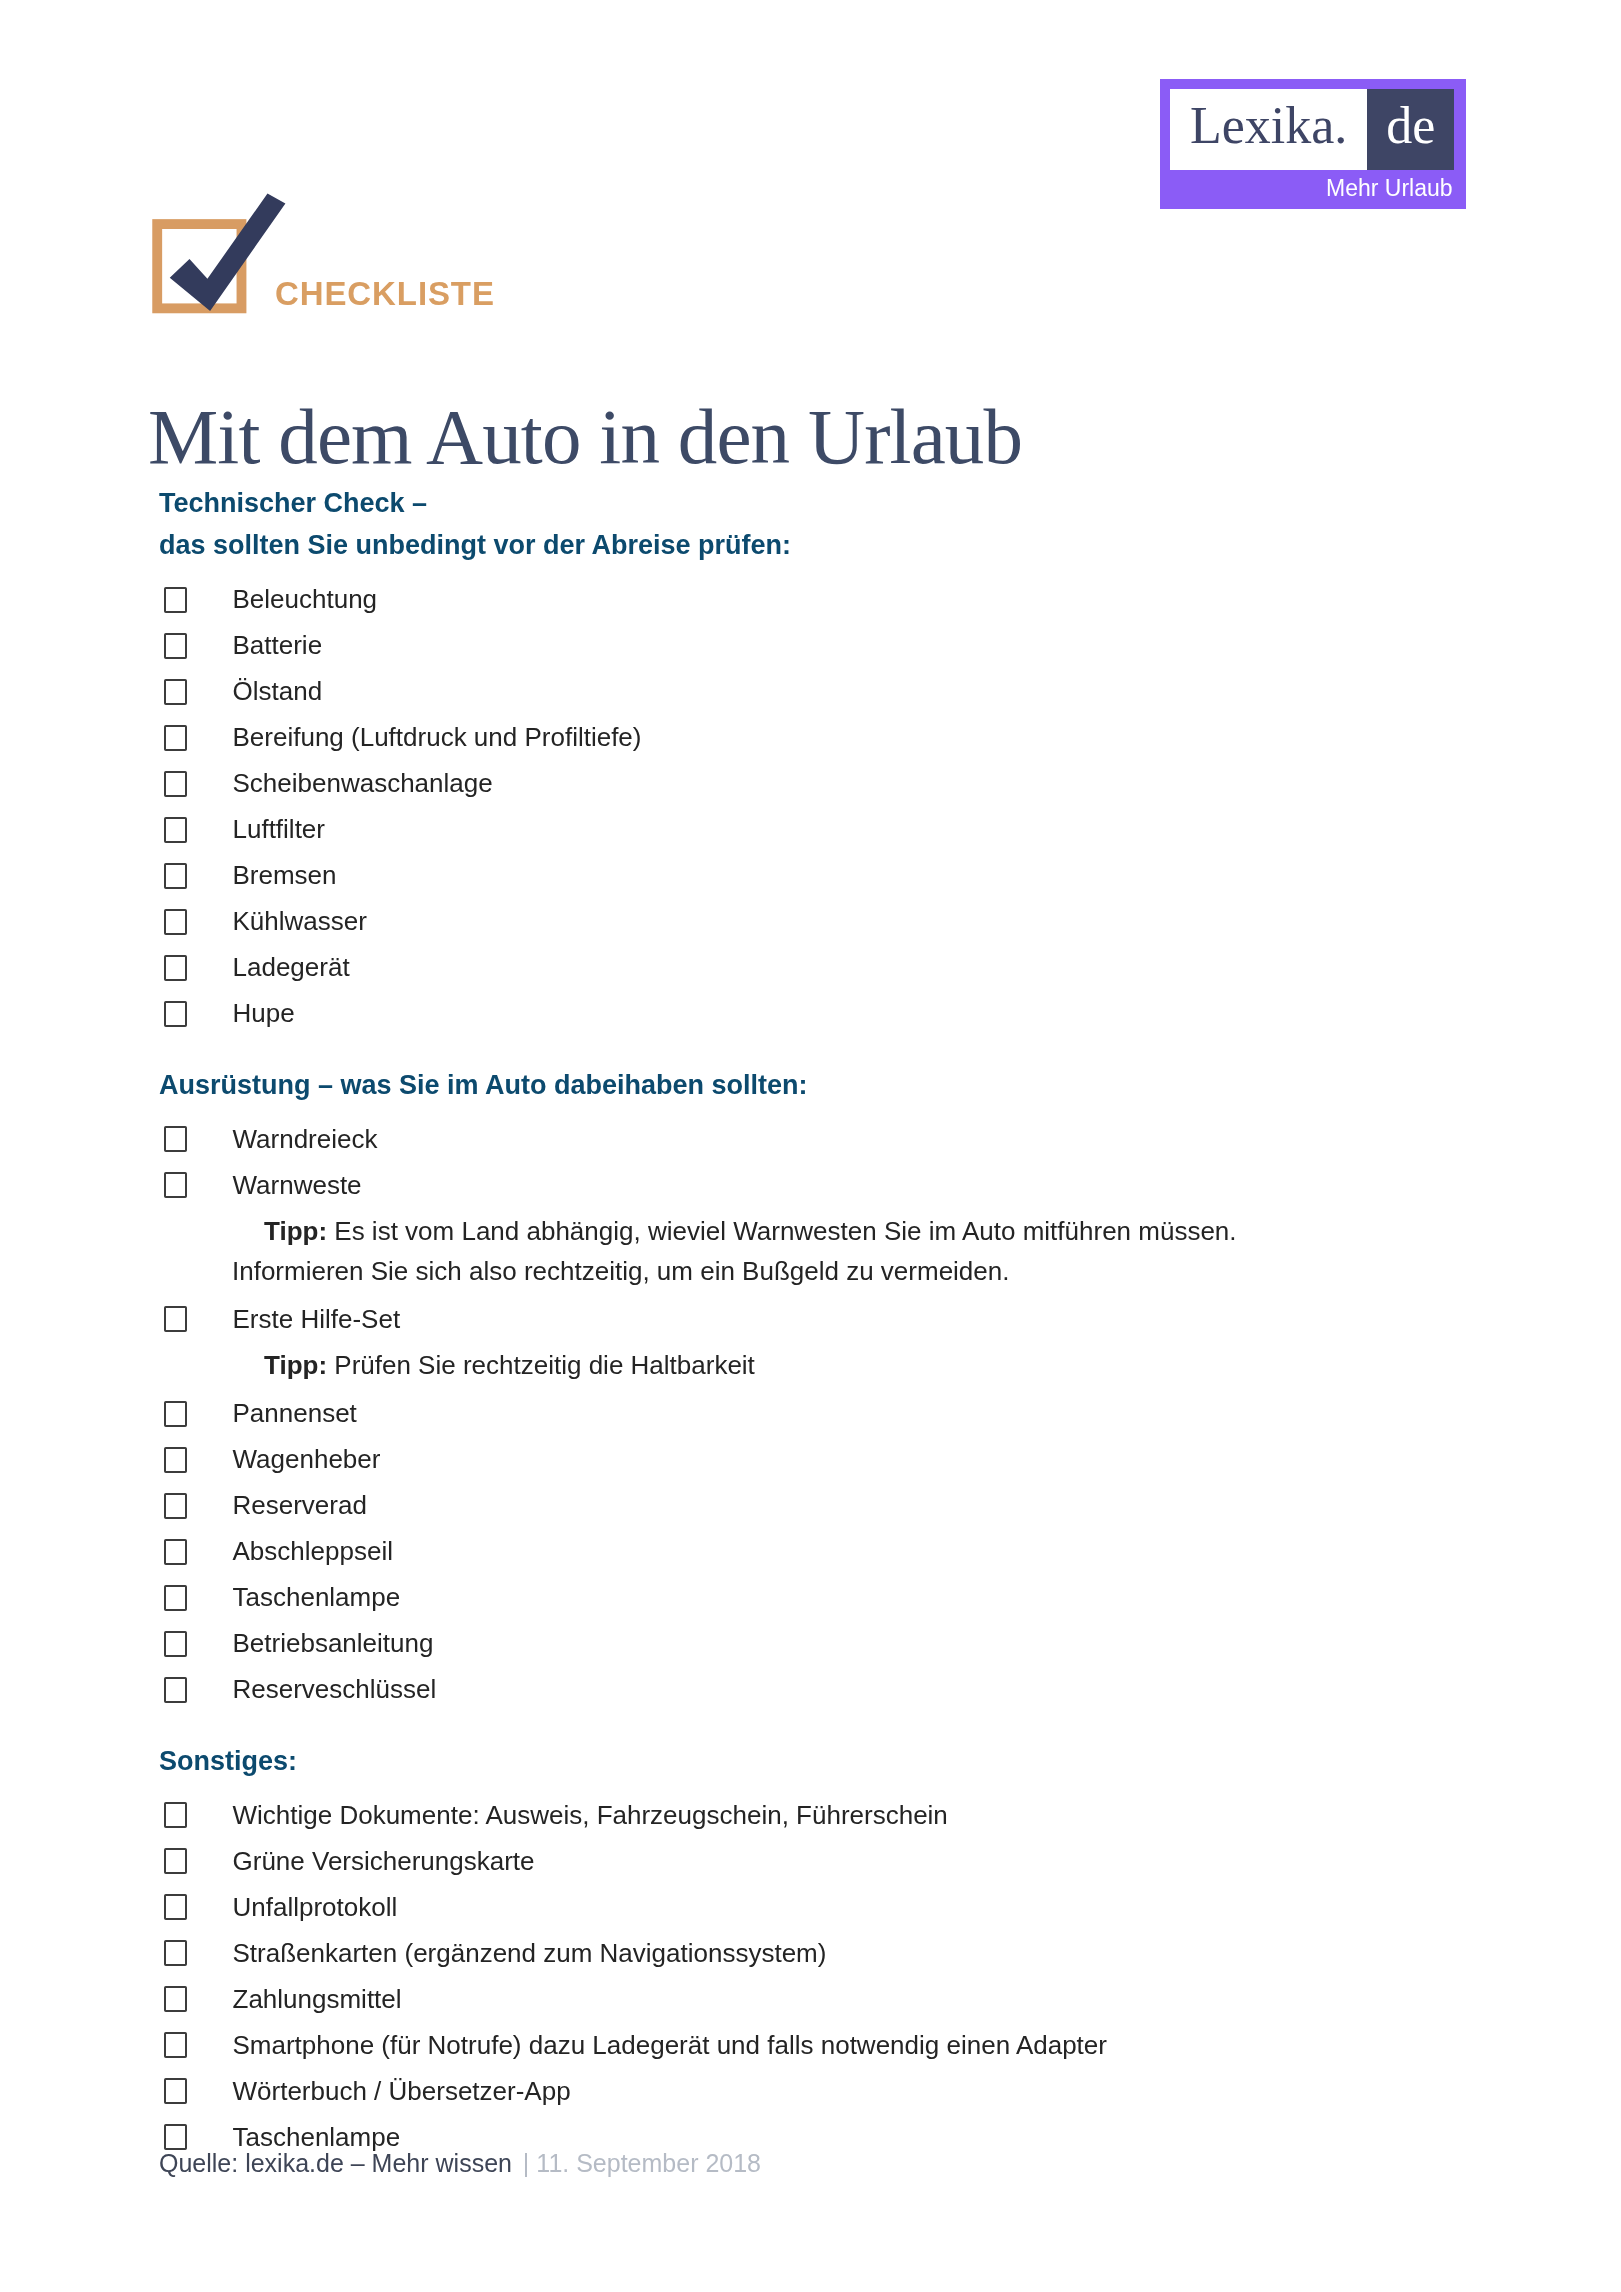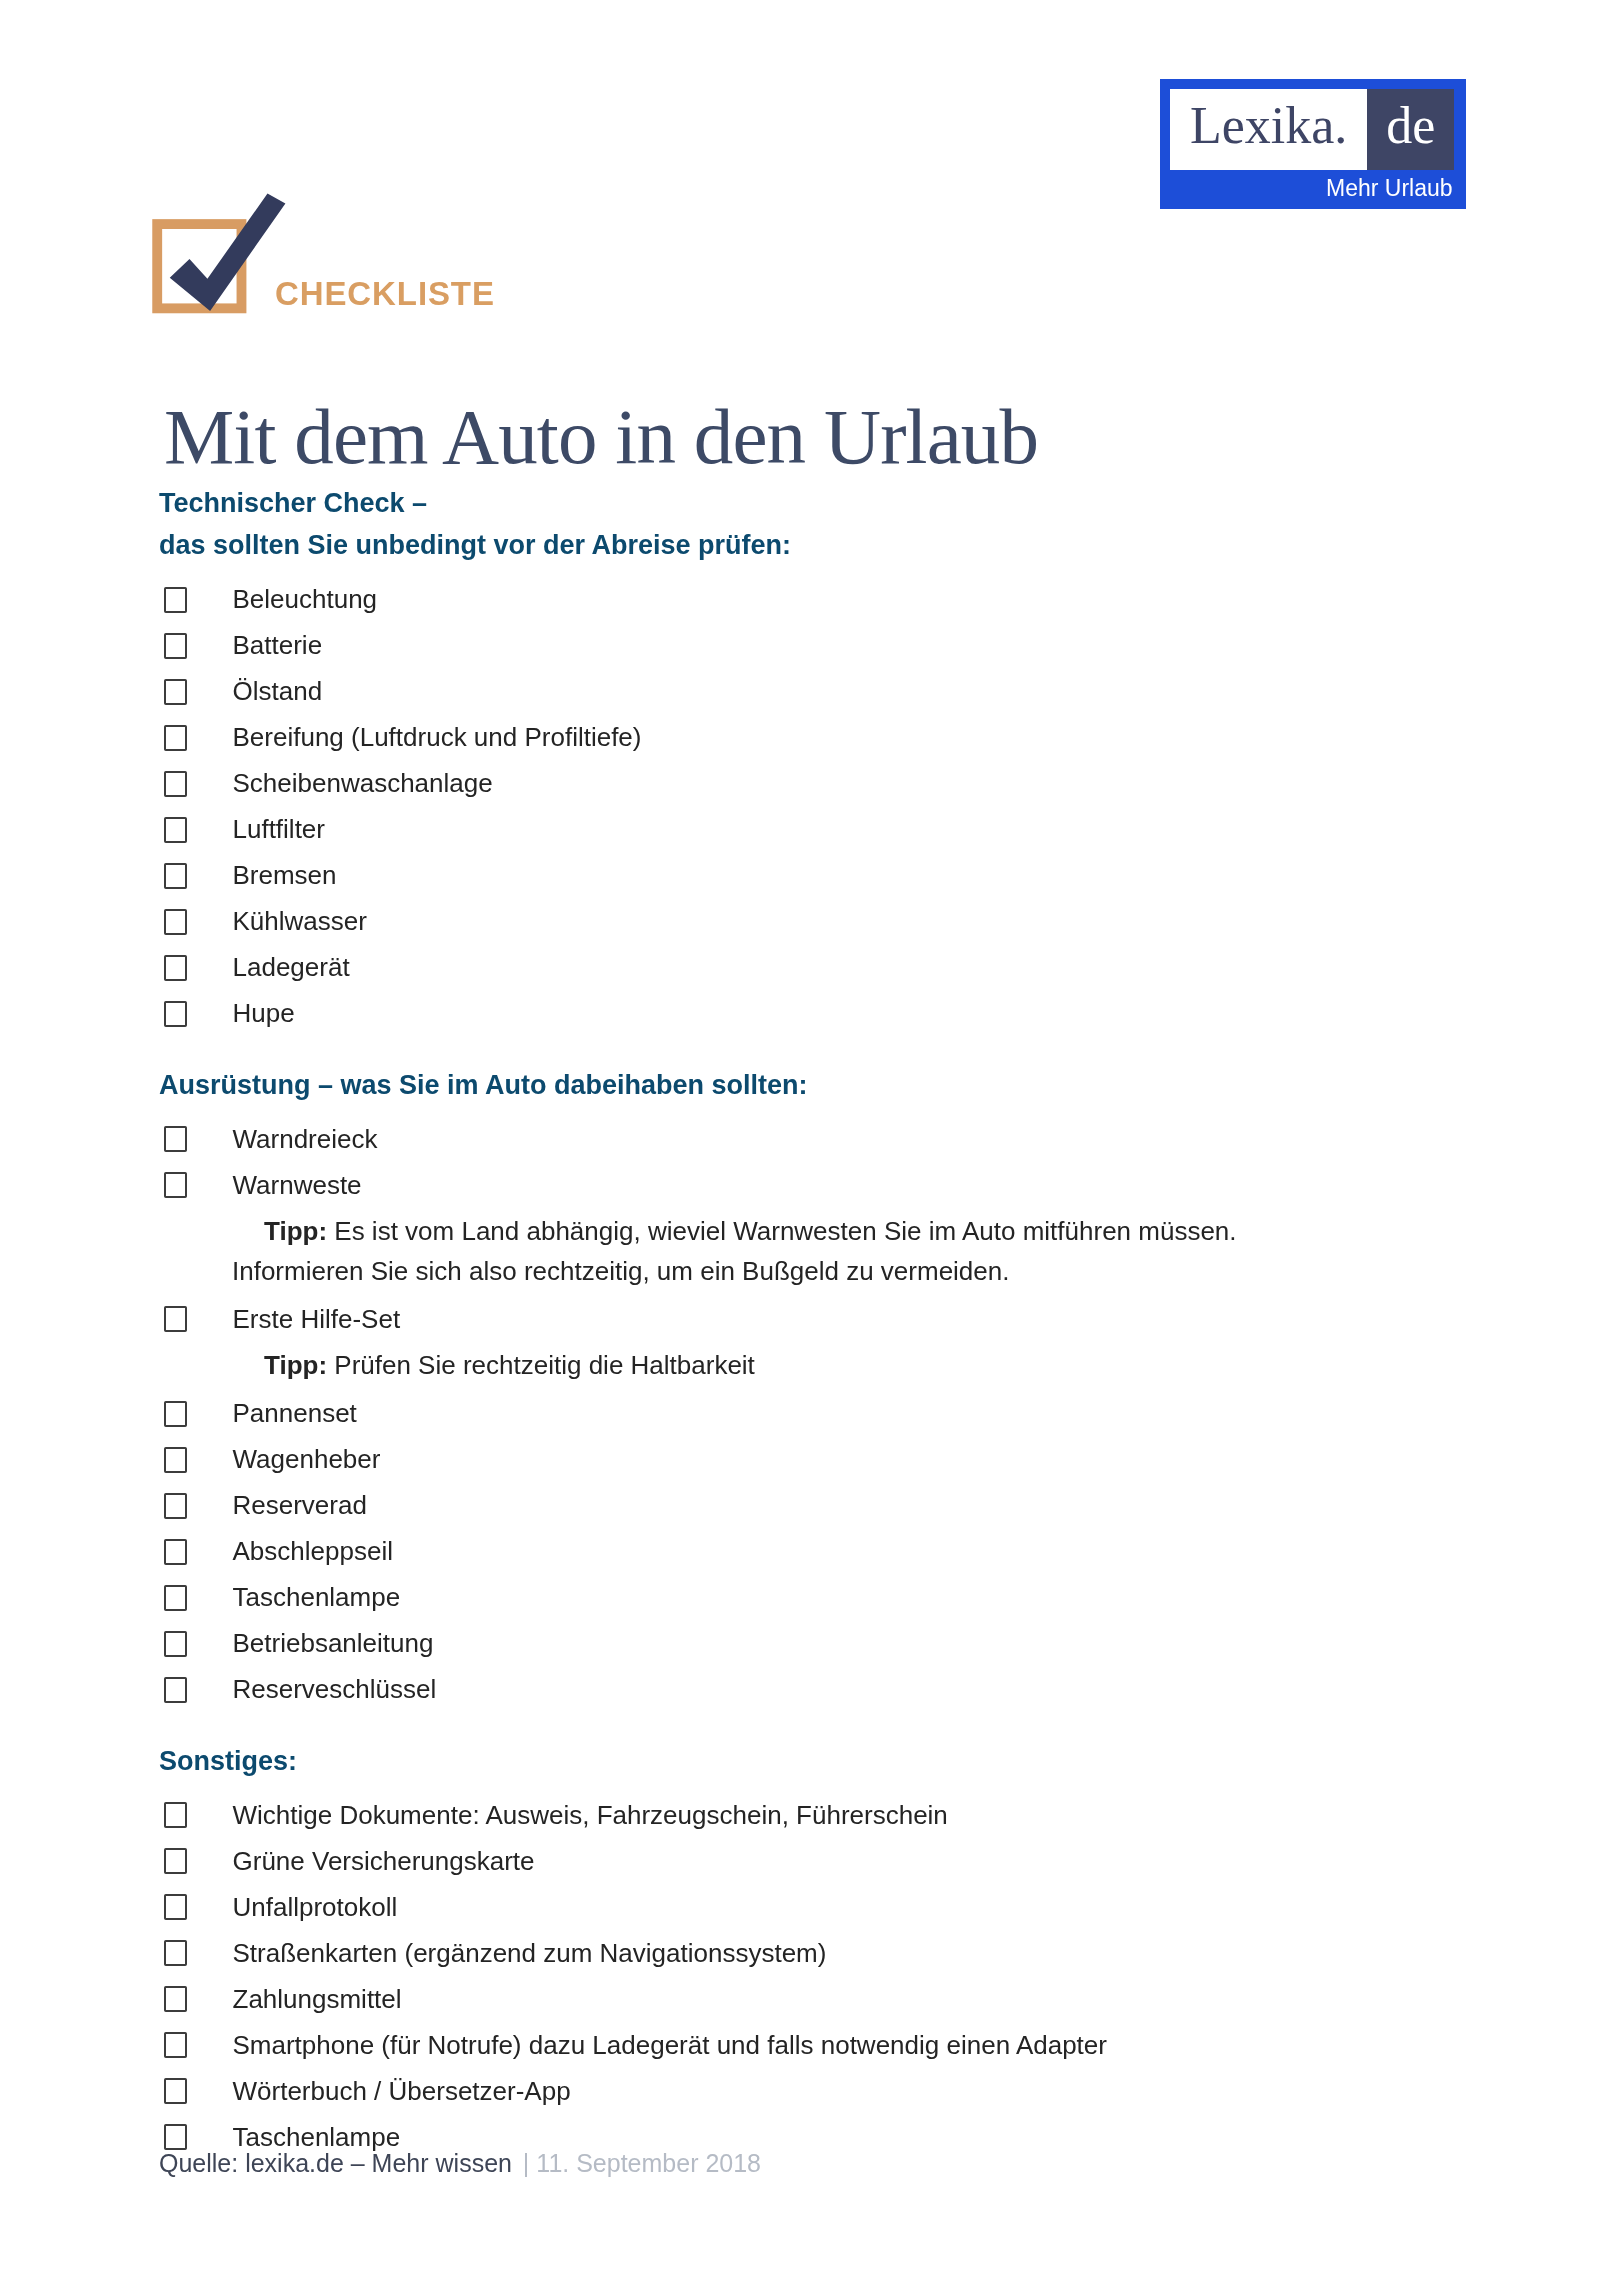--- a/index.html
+++ b/index.html
@@ -10,21 +10,21 @@
     font-family: "Liberation Sans", sans-serif;
     position: relative;
     overflow: hidden;
     color: #222;
   }
 
   
   .logo {
     position: absolute; left: 1160px; top: 79px;
     width: 306px; height: 130px;
-    background: #1d4ed8;
+    background: #8b5cf6;
     padding: 9.9px 11.6px 0 9.9px;
   }
   .logo-top { display: flex; height: 81px; background: #ffffff; }
   .logo-brand {
     flex: 1;
     font-family: "Liberation Serif", "DejaVu Serif", serif;
     color: #3E4565; font-size: 52px;
     display: flex; align-items: center; justify-content: center;
     padding-bottom: 7.2px;
   }
@@ -44,21 +44,21 @@
   .badge { position: absolute; left: 150px; top: 190px; width: 502px; height: 130px; }
   .badge svg { position: absolute; left: 0; top: 0; }
   .badge-label {
     position: absolute; left: 125px; top: 85px;
     font-size: 33px; font-weight: bold;
     color: #D99E62; letter-spacing: 0.9px;
   }
 
   
   .title {
-    position: absolute; left: 164px; top: 339px;
+    position: absolute; left: 148px; top: 339px;
     font-family: "Liberation Serif", "DejaVu Serif", serif;
     font-weight: 400;
     font-size: 79px; letter-spacing: -0.9px;
     color: #3D4A66;
     white-space: nowrap;
   }
 
   
   .content { position: absolute; left: 159px; top: 482px; width: 1352px; }
   section { margin-bottom: 27px; }

